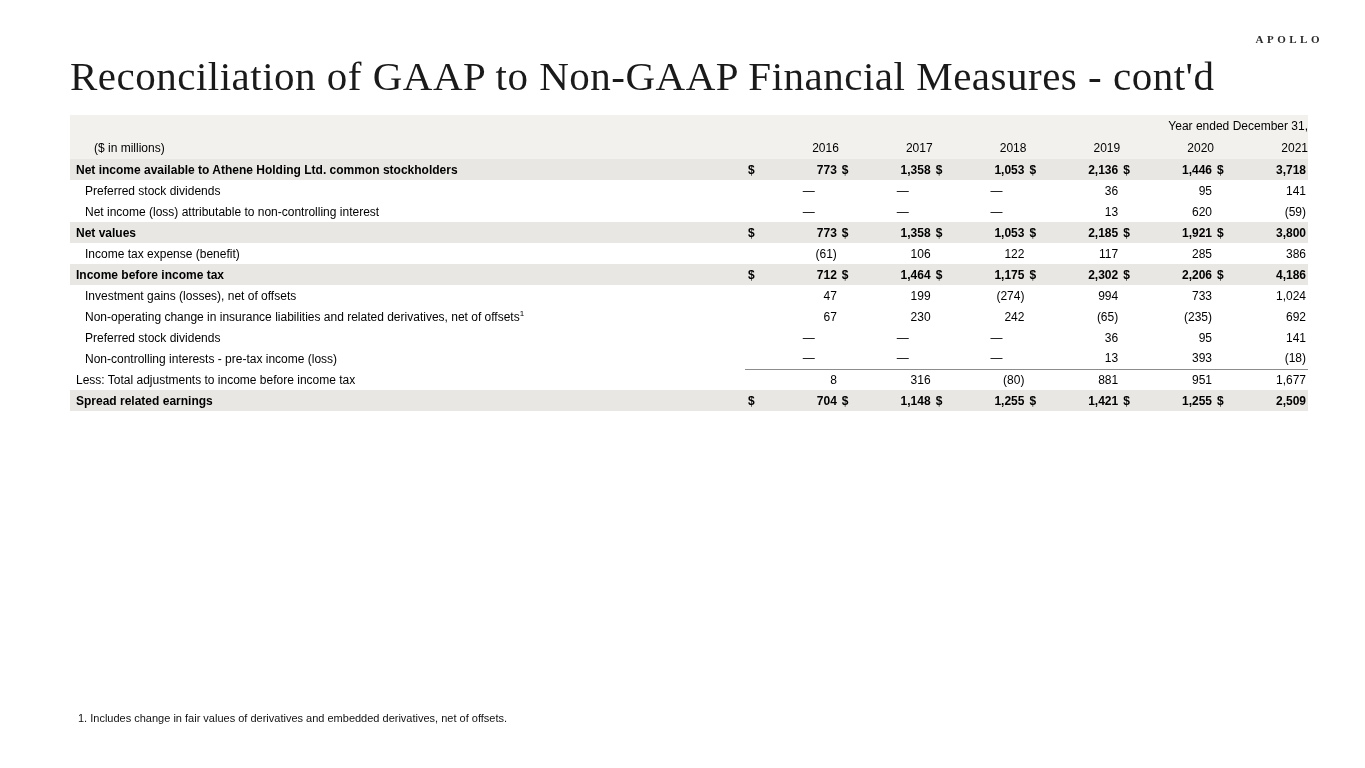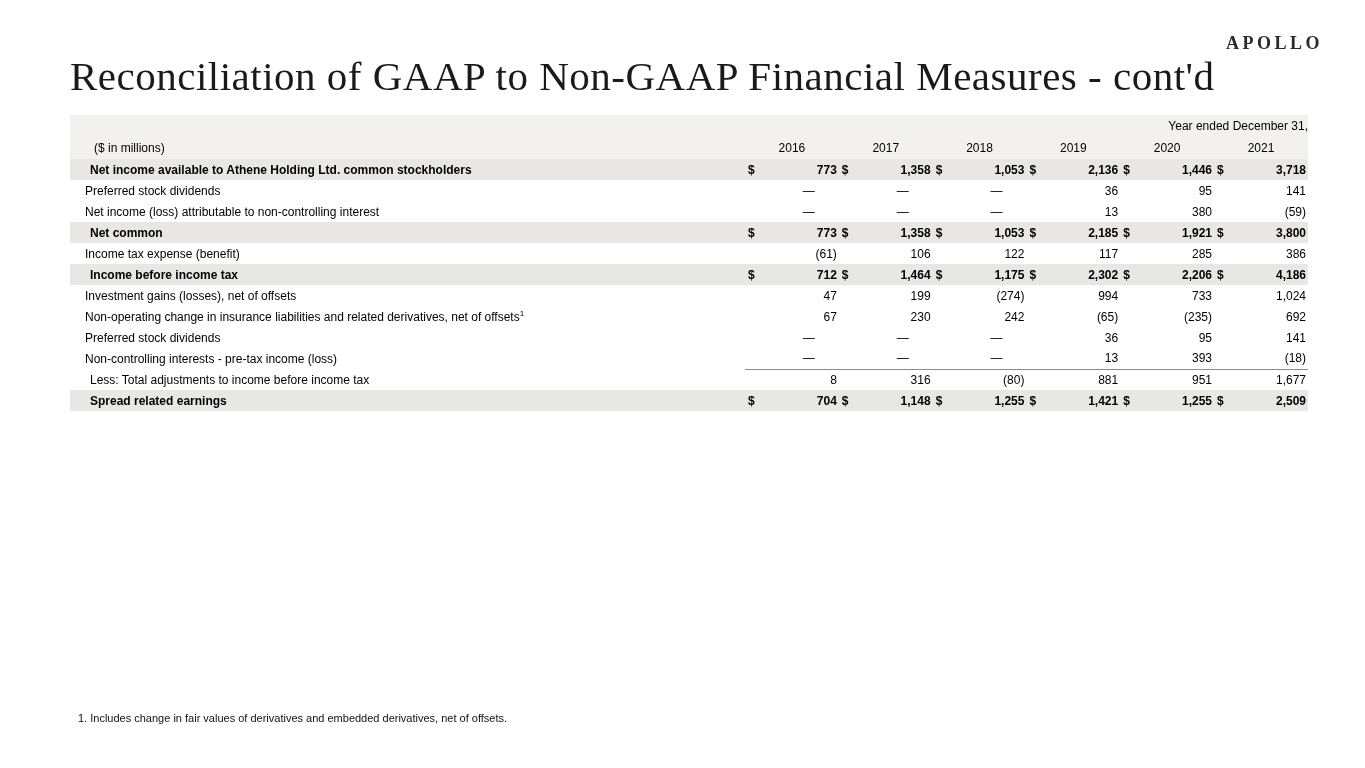--- a/index.html
+++ b/index.html
@@ -9,21 +9,21 @@
     background: #ffffff;
     font-family: "Liberation Sans", sans-serif;
     color: #000;
     overflow: hidden;
   }
   .logo {
     position: absolute;
     top: 33px;
     right: 42px;
     font-family: "Liberation Serif", serif;
-    font-size: 18px;
+    font-size: 11px;
     font-weight: 600;
     letter-spacing: 3.5px;
     color: #2b2b2b;
   }
   .page-title {
     position: absolute;
     left: 70px;
     top: 52px;
     font-family: "Liberation Serif", serif;
     font-weight: 400;
@@ -48,29 +48,29 @@
   col.c-dollar { width: 20px; }
   col.c-val    { width: 73.8px; }
 
   thead td {
     background: var(--band-light, #f2f1ee);
     height: 22px;
     vertical-align: middle;
     font-weight: 400;
   }
   td.period-header { text-align: right; }
-  td.year-cell     { text-align: center; }
+  td.year-cell     { text-align: right; }
   td.units-label   { padding-left: 24px; }
 
   tbody td {
     height: 21px;
     vertical-align: middle;
     white-space: nowrap;
   }
-  tbody td.label.flush  { padding-left: 20px; }
+  tbody td.label.flush  { padding-left: 6px; }
   tbody td.label.indent { padding-left: 15px; }
   tbody td.dollar { text-align: left; padding-left: 3px; }
   tbody td.val    { text-align: right; padding-right: 2px; }
   tbody td.val.dash { padding-right: 24px; }
   tbody tr.total td { background: var(--band-dark, #e8e7e3); font-weight: 700; }
   tbody td.rule { border-bottom: 1px solid var(--rule-color, #8c8c8c); }
   sup { font-size: 8px; vertical-align: super; line-height: 0; }
 
   .footnote {
     position: absolute;
@@ -162,26 +162,26 @@
           <td class="label indent">Net income (loss) attributable to non-controlling interest</td>
           <td class="dollar"></td>
           <td class="val dash">—</td>
           <td class="dollar"></td>
           <td class="val dash">—</td>
           <td class="dollar"></td>
           <td class="val dash">—</td>
           <td class="dollar"></td>
           <td class="val">13</td>
           <td class="dollar"></td>
-          <td class="val">380</td>
+          <td class="val">620</td>
           <td class="dollar"></td>
           <td class="val">(59)</td>
         </tr>
         <tr class="total">
-          <td class="label flush">Net common</td>
+          <td class="label flush">Net values</td>
           <td class="dollar">$</td>
           <td class="val">773</td>
           <td class="dollar">$</td>
           <td class="val">1,358</td>
           <td class="dollar">$</td>
           <td class="val">1,053</td>
           <td class="dollar">$</td>
           <td class="val">2,185</td>
           <td class="dollar">$</td>
           <td class="val">1,921</td>

